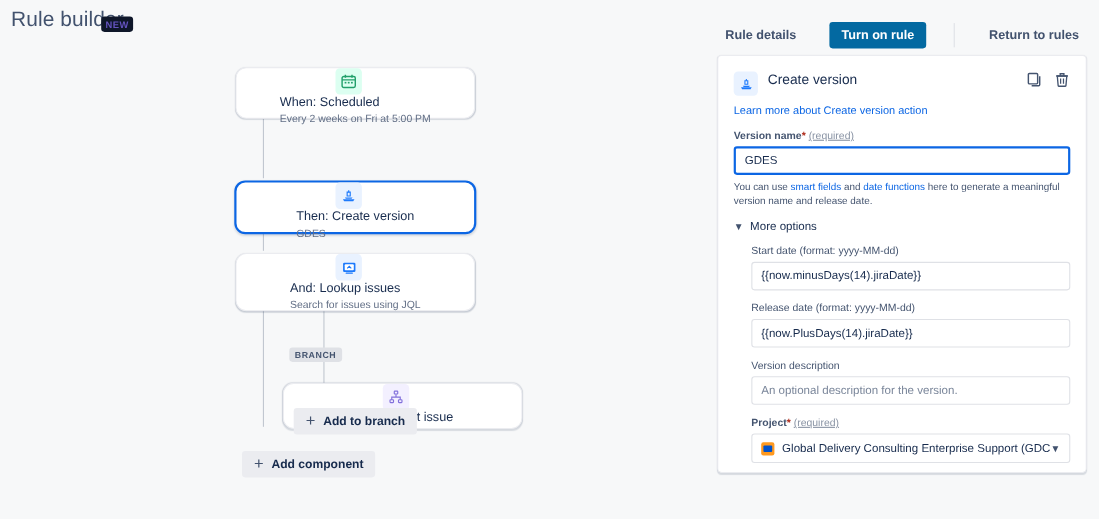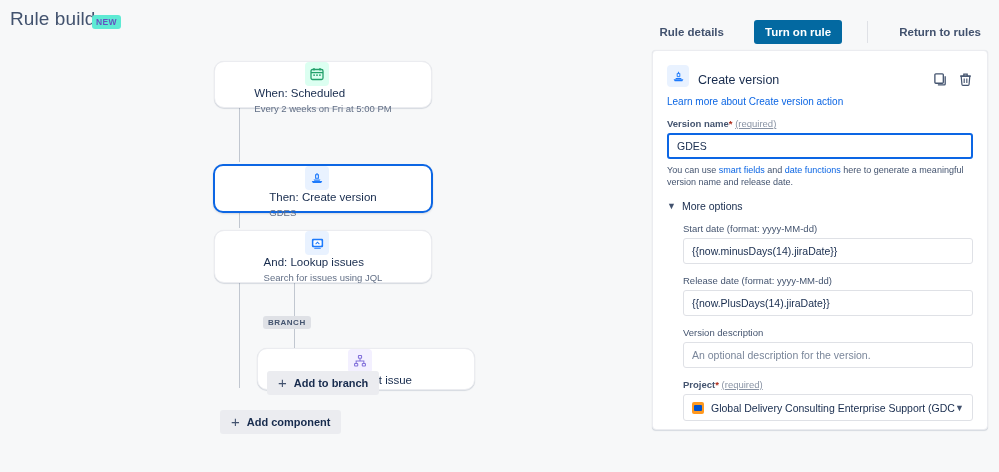--- a/index.html
+++ b/index.html
@@ -17,21 +17,21 @@
     background: #f7f8f9;
     display: flex; align-items: center;
   }
   .app-title {
     position: absolute; left: 10px; top: 8px;
     font-size: 19px; font-weight: 400; color: #42526e; letter-spacing: .1px;
   }
   .new-badge {
     position: absolute; left: 92px; top: 15px;
     font-size: 8.5px; font-weight: 700; color: #6554c0;
-    background: #5eead4; border-radius: 3px; padding: 2px 4px;
+    background: #0f172a; border-radius: 3px; padding: 2px 4px;
     letter-spacing: .4px;
   }
   .top-actions {
     position: absolute; right: 8px; top: 8px;
     display: flex; align-items: center; gap: 16px; margin-top: 12px;
   }
   .link-btn {
     font-size: 11.5px; font-weight: 700; color: #42526e;
     padding: 6px 10px; border: none; background: transparent;
     cursor: pointer; font-family: inherit; white-space: nowrap;
@@ -95,21 +95,21 @@
   .plus { font-size: 15px; font-weight: 400; line-height: 12px; color: #42526e; }
 
   
   .panel {
     position: absolute; left: 652px; top: 50px;
     width: 336px; height: 380px;
     background: #ffffff; border: 1px solid #ebecf0; border-radius: 4px;
     box-shadow: 0 1px 1px rgba(9,30,66,.13), 0 0 1px rgba(9,30,66,.10);
     padding: 14px 14px 0 14px;
   }
-  .panel-head { display: flex; align-items: flex-end; }
+  .panel-head { display: flex; align-items: flex-start; }
   .panel-ico {
     width: 22px; height: 22px; border-radius: 4px; background: #e9f2ff;
     display: flex; align-items: center; justify-content: center; margin-right: 9px;
   }
   .panel-title { font-size: 12.5px; color: #172b4d; flex: 1; }
   .head-icons { display: flex; align-items: center; gap: 10px; }
   .icon-btn { background: none; border: none; cursor: pointer; padding: 0; line-height: 0; }
 
   .learn-link {
     display: block; margin-top: 9px;

